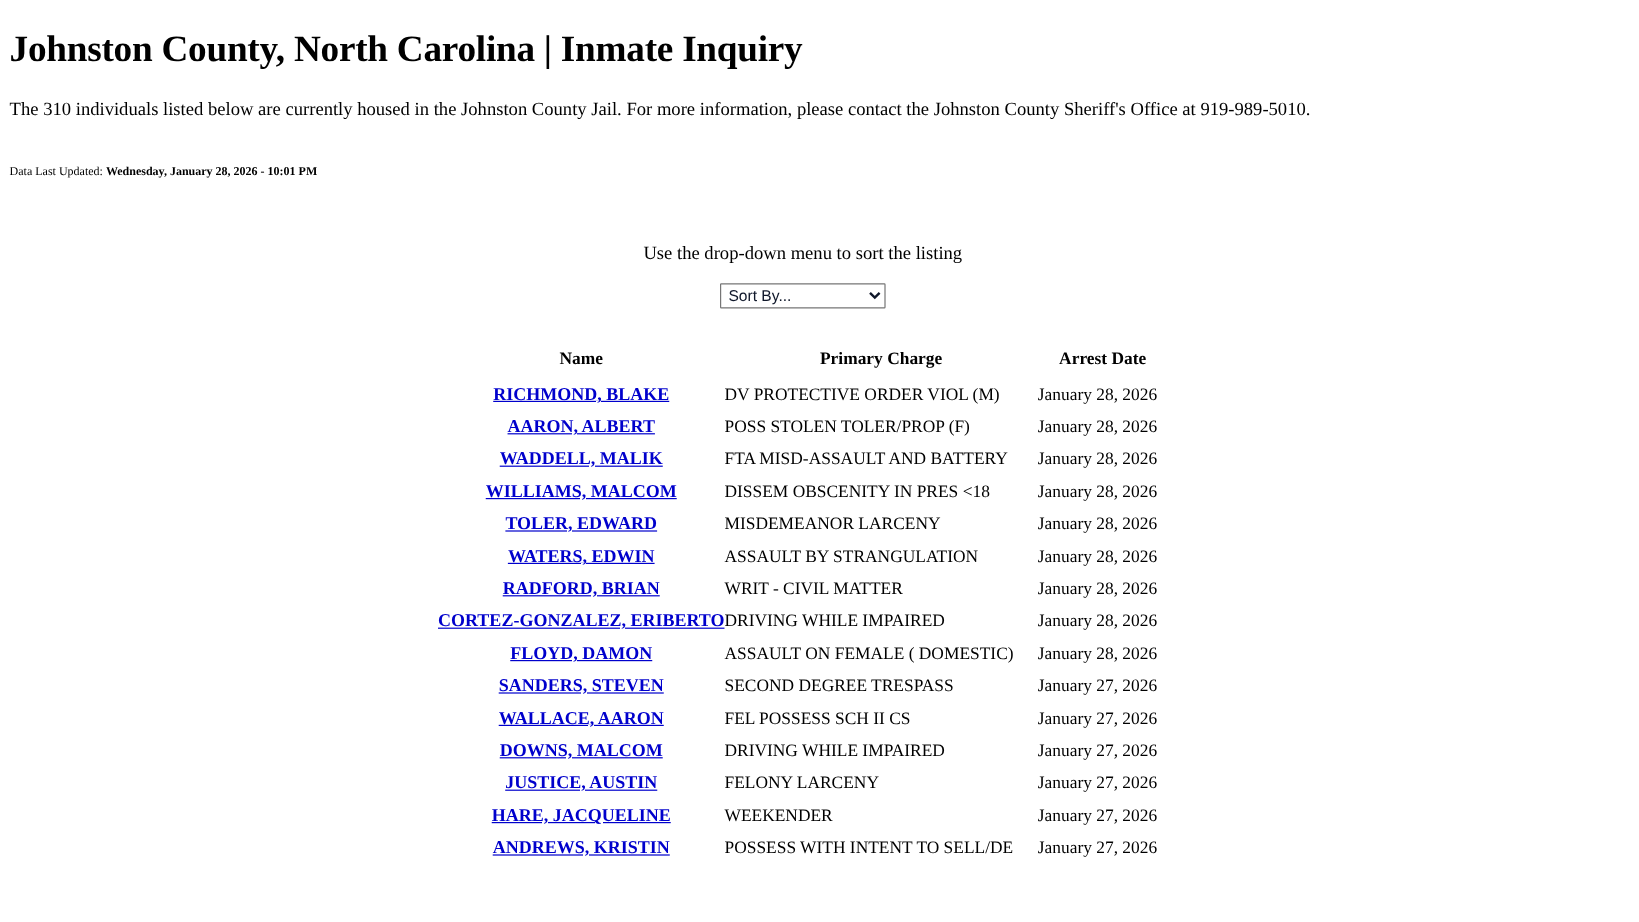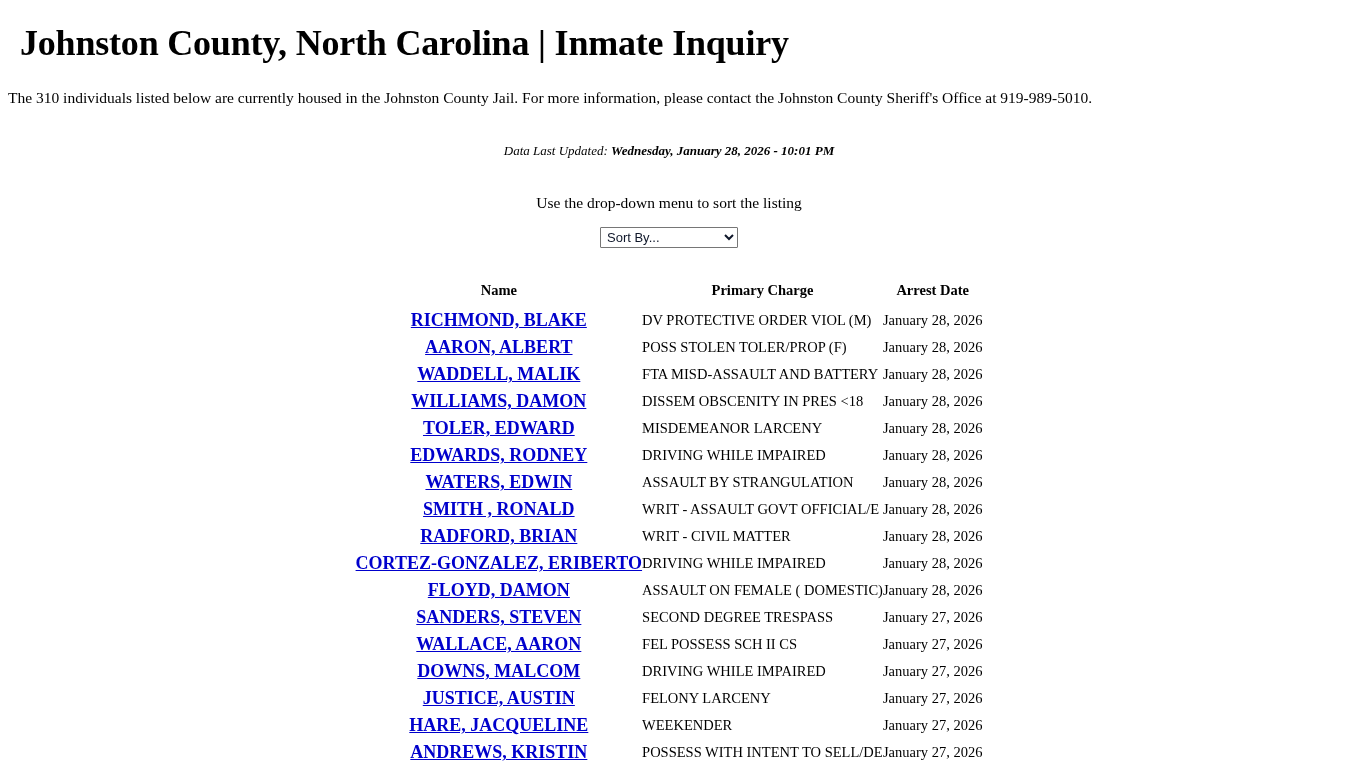--- a/index.html
+++ b/index.html
@@ -15,46 +15,44 @@
     font-family: "Liberation Serif", "DejaVu Serif", serif;
     color: #000000;
     font-size: 16px;
   }
   .page {
     padding: 8px;
     box-sizing: border-box;
   }
   h1.page-title {
     font-family: "Liberation Serif", "DejaVu Serif", serif;
-    font-size: 36px;
+    font-size: 31px;
     font-weight: bold;
     line-height: 1.1;
-    margin: 16px 0 0 12px;
+    margin: 16px 0 0 0;
     letter-spacing: -0.2px;
   }
   p.intro {
     font-size: 15.5px;
     margin: 25px 0 0 0;
     line-height: 1.2;
   }
   p.last-updated {
-    font-size: 13px;
-    text-align: center;
+    font-size: 10px;
     margin: 36px 0 0 0;
     line-height: 1.2;
     padding-right: 28px;
-    font-style: italic;
   }
   p.last-updated .lu-value {
     font-weight: bold;
   }
   p.sort-instruction {
     font-size: 15.5px;
     text-align: center;
-    margin: 35px 0 0 0;
+    margin: 53px 0 0 0;
     padding-right: 28px;
     line-height: 1.2;
   }
   .select-wrap {
     text-align: center;
     margin-top: 15px;
     padding-right: 28px;
   }
   select.sort-select {
     font-family: "Liberation Sans", "DejaVu Sans", sans-serif;
@@ -97,21 +95,21 @@
     white-space: nowrap;
     font-family: "Liberation Serif", "DejaVu Serif", serif;
   }
   td.cell-name {
     text-align: center;
   }
   td.cell-name a {
     color: #0000cc;
     font-weight: bold;
     text-decoration: underline;
-    font-size: 18px;
+    font-size: 15px;
     cursor: pointer;
   }
   td.cell-charge {
     text-align: left;
     padding-left: 2px;
   }
   td.cell-date {
     text-align: left;
     padding-left: 2px;
   }
@@ -156,45 +154,35 @@
           <td class="cell-name"><a href="#">AARON, ALBERT</a></td>
           <td class="cell-charge">POSS STOLEN TOLER/PROP (F)</td>
           <td class="cell-date">January 28, 2026</td>
         </tr>
         <tr>
           <td class="cell-name"><a href="#">WADDELL, MALIK</a></td>
           <td class="cell-charge">FTA MISD-ASSAULT AND BATTERY</td>
           <td class="cell-date">January 28, 2026</td>
         </tr>
         <tr>
-          <td class="cell-name"><a href="#">WILLIAMS, DAMON</a></td>
+          <td class="cell-name"><a href="#">WILLIAMS, MALCOM</a></td>
           <td class="cell-charge">DISSEM OBSCENITY IN PRES &lt;18</td>
           <td class="cell-date">January 28, 2026</td>
         </tr>
         <tr>
           <td class="cell-name"><a href="#">TOLER, EDWARD</a></td>
           <td class="cell-charge">MISDEMEANOR LARCENY</td>
           <td class="cell-date">January 28, 2026</td>
         </tr>
         <tr>
-          <td class="cell-name"><a href="#">EDWARDS, RODNEY</a></td>
-          <td class="cell-charge">DRIVING WHILE IMPAIRED</td>
-          <td class="cell-date">January 28, 2026</td>
-        </tr>
-        <tr>
           <td class="cell-name"><a href="#">WATERS, EDWIN</a></td>
           <td class="cell-charge">ASSAULT BY STRANGULATION</td>
           <td class="cell-date">January 28, 2026</td>
         </tr>
         <tr>
-          <td class="cell-name"><a href="#">SMITH , RONALD</a></td>
-          <td class="cell-charge">WRIT - ASSAULT GOVT OFFICIAL/E</td>
-          <td class="cell-date">January 28, 2026</td>
-        </tr>
-        <tr>
           <td class="cell-name"><a href="#">RADFORD, BRIAN</a></td>
           <td class="cell-charge">WRIT - CIVIL MATTER</td>
           <td class="cell-date">January 28, 2026</td>
         </tr>
         <tr>
           <td class="cell-name"><a href="#">CORTEZ-GONZALEZ, ERIBERTO</a></td>
           <td class="cell-charge">DRIVING WHILE IMPAIRED</td>
           <td class="cell-date">January 28, 2026</td>
         </tr>
         <tr>

